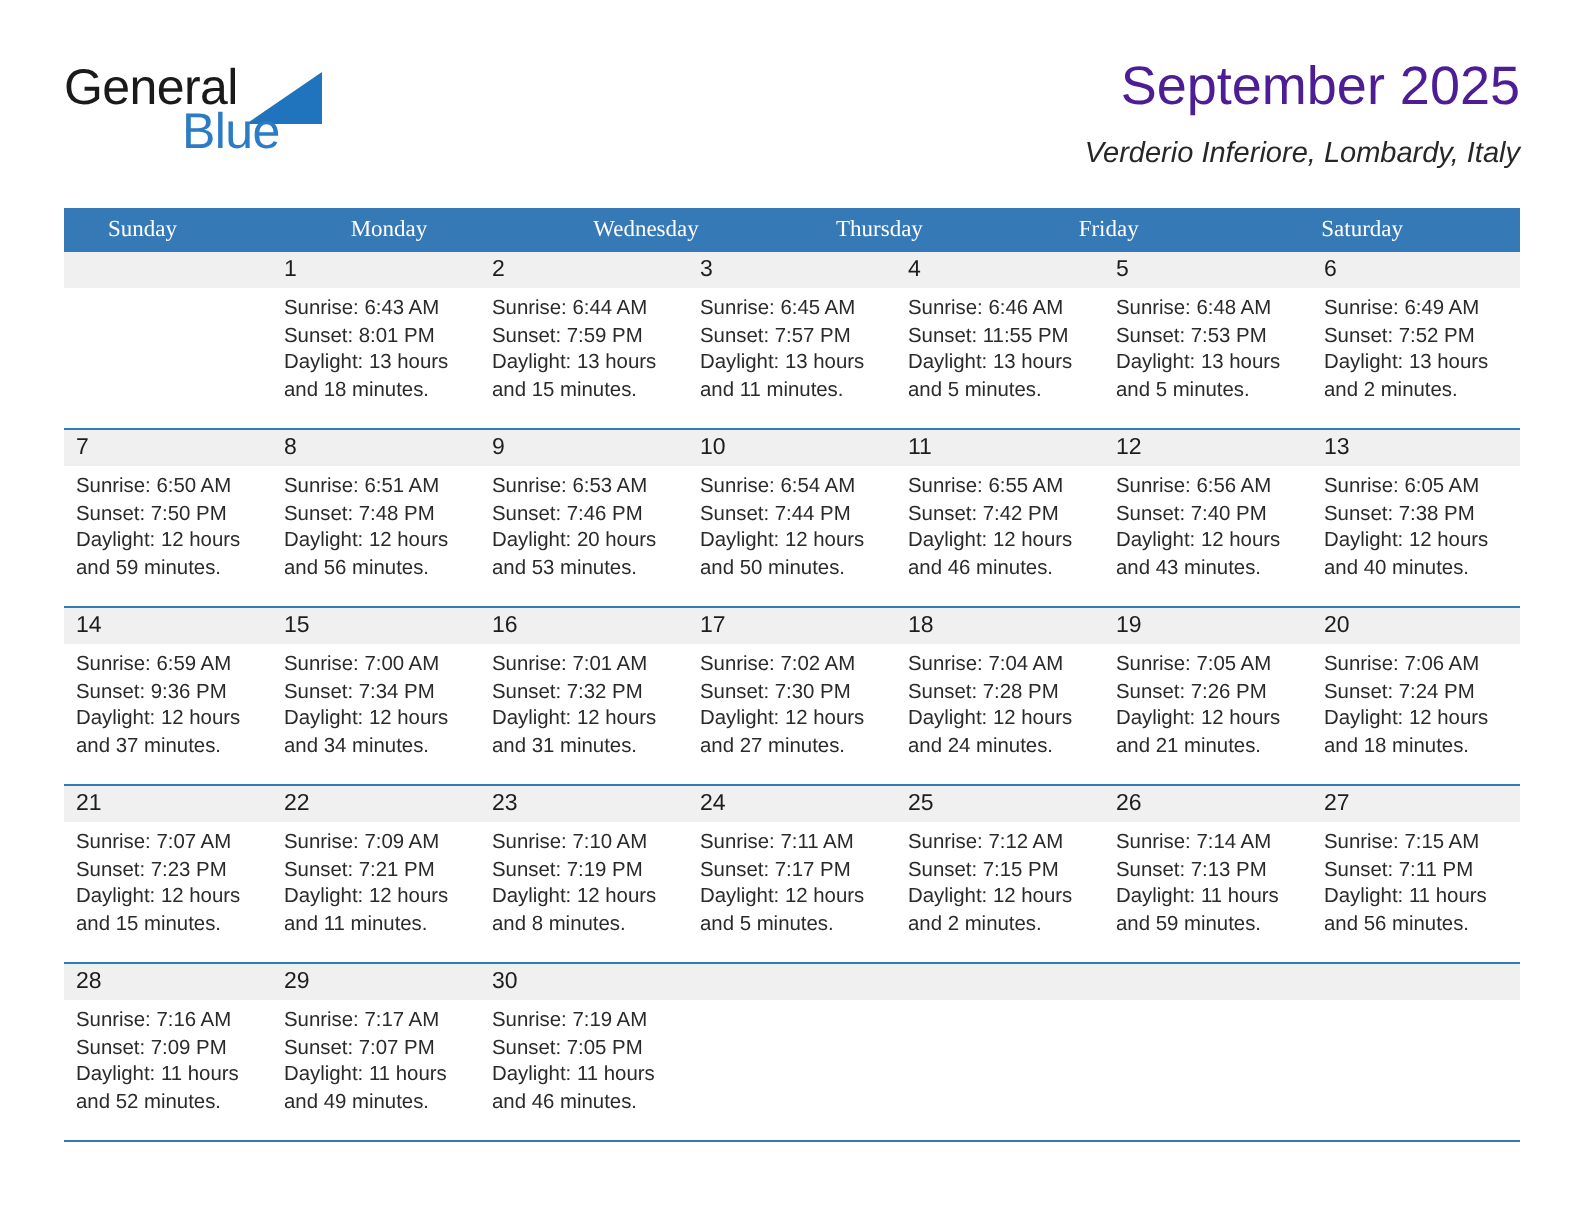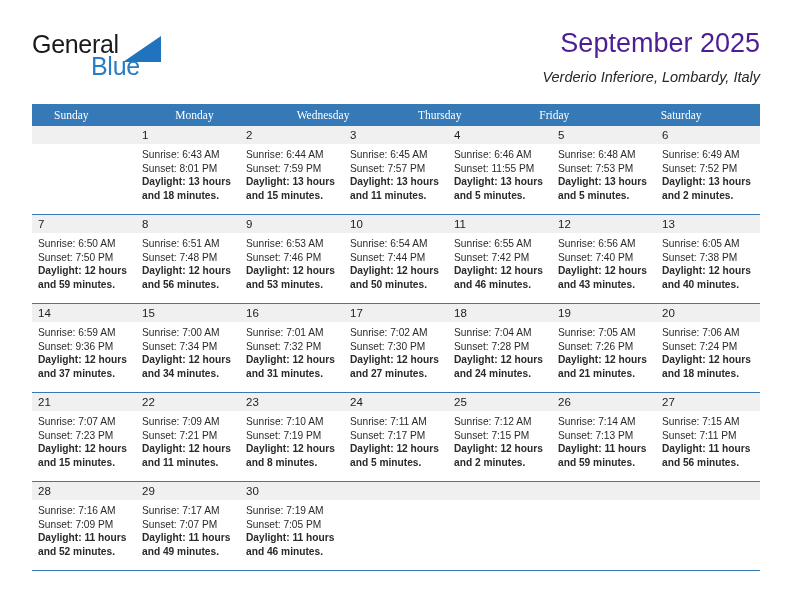--- a/index.html
+++ b/index.html
@@ -149,21 +149,20 @@
     font-size: 10.2px;
     line-height: 13.6px;
     color: #2a2a2a;
   }
   .detail .line {
     white-space: nowrap;
     overflow: hidden;
   }
   .detail .daylight {
     white-space: normal;
-    font-weight: bold;
   }
 </style>
 </head>
 <body>
 
 <div class="page">
 
   <div class="header">
 
     <div class="logo">
@@ -254,21 +253,21 @@
               <div class="daylight">Daylight: 12 hours and 59 minutes.</div>
             </div>
             <div class="detail">
               <div class="line">Sunrise: 6:51 AM</div>
               <div class="line">Sunset: 7:48 PM</div>
               <div class="daylight">Daylight: 12 hours and 56 minutes.</div>
             </div>
             <div class="detail">
               <div class="line">Sunrise: 6:53 AM</div>
               <div class="line">Sunset: 7:46 PM</div>
-              <div class="daylight">Daylight: 12 hours and 53 minutes.</div>
+              <div class="daylight">Daylight: 20 hours and 53 minutes.</div>
             </div>
             <div class="detail">
               <div class="line">Sunrise: 6:54 AM</div>
               <div class="line">Sunset: 7:44 PM</div>
               <div class="daylight">Daylight: 12 hours and 50 minutes.</div>
             </div>
             <div class="detail">
               <div class="line">Sunrise: 6:55 AM</div>
               <div class="line">Sunset: 7:42 PM</div>
               <div class="daylight">Daylight: 12 hours and 46 minutes.</div>

